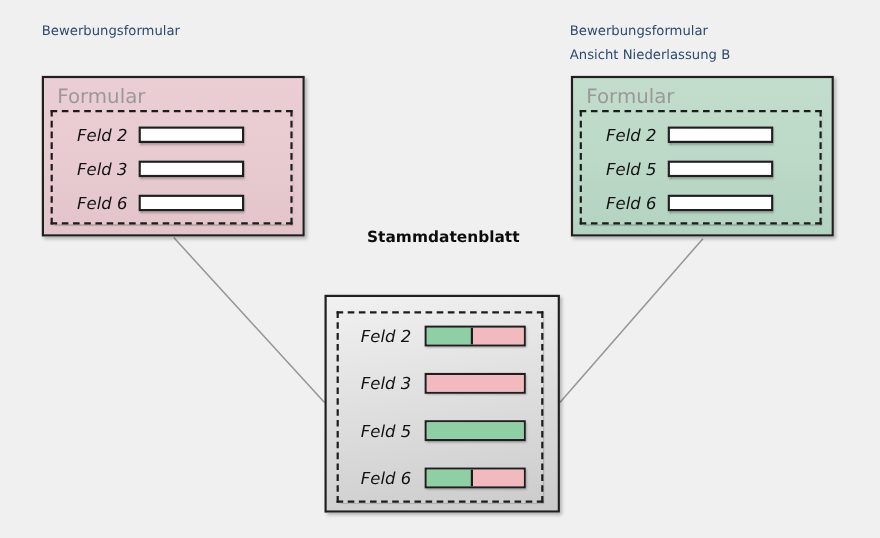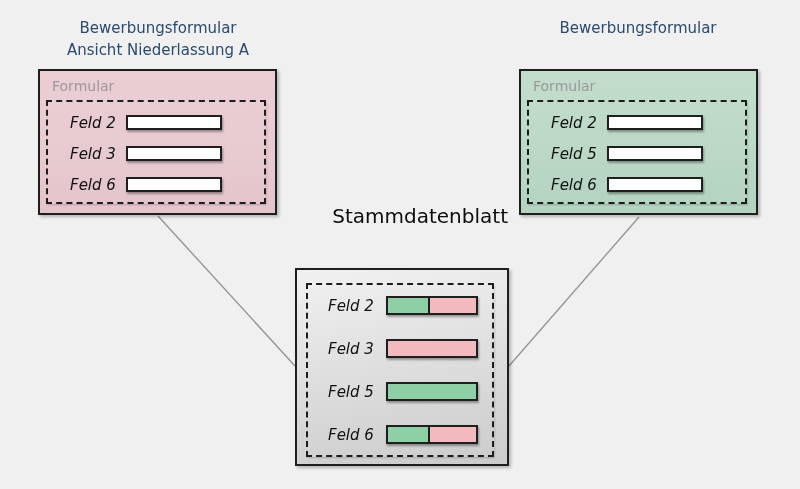--- a/index.html
+++ b/index.html
@@ -29,51 +29,51 @@
     width: 800px; height: 489px;
   }
   .connector {
     stroke: var(--connector);
     stroke-width: 1.4;
   }
   
   .panel-title {
     position: absolute;
     width: 240px;
-    text-align: center;
+    text-align: left;
     color: var(--title-blue);
-    font-size: 15px;
+    font-size: 12px;
     line-height: 22px;
   }
   .title-a { left: 38px;  top: 17px; }
   .title-b { left: 518px; top: 17px; }
   .center-title {
     position: absolute;
     left: 298px; top: 205px;
     width: 210px;
-    text-align: right;
+    text-align: center;
     color: #0d0d0d;
-    font-size: 20px;
-    font-weight: normal;
+    font-size: 14px;
+    font-weight: bold;
     line-height: 22px;
   }
   
   .form-box {
     position: absolute;
     width: 239px;
     height: 146px;
     border: 2px solid var(--ink);
     box-shadow: 2px 2px 3px rgba(0,0,0,0.25);
   }
   .box-a { left: 38px;  top: 69px; background: linear-gradient(180deg, #ebced3, var(--panel-a) 55%, #e2c4ca); }
   .box-b { left: 519px; top: 69px; background: linear-gradient(180deg, #c2ddcc, var(--panel-b) 55%, #b3d3c1); }
   .group-label {
     position: absolute;
     left: 12px; top: 7px;
-    font-size: 14px;
+    font-size: 18px;
     color: var(--group-gray);
   }
   .fieldset {
     position: absolute;
     border: 2px dashed #1c1c1c;
     box-shadow: 1px 1.5px 1.5px rgba(0,0,0,0.15);
     font-style: italic;
   }
   .form-fieldset {
     left: 6px; top: 29px;
@@ -148,21 +148,20 @@
 
 <div class="canvas">
 
   <svg class="connectors">
     <line class="connector" x1="158" y1="216" x2="295" y2="366"></line>
     <line class="connector" x1="639" y1="217" x2="509" y2="366"></line>
   </svg>
 
   <div class="panel-title title-a">
     <div>Bewerbungsformular</div>
-    <div>Ansicht Niederlassung A</div>
   </div>
 
   <div class="form-box box-a">
     <div class="group-label">Formular</div>
     <div class="fieldset form-fieldset">
       <div class="form-row">
         <span class="field-label">Feld 2</span>
         <span class="input-box"></span>
       </div>
       <div class="form-row">
@@ -171,20 +170,21 @@
       </div>
       <div class="form-row">
         <span class="field-label">Feld 6</span>
         <span class="input-box"></span>
       </div>
     </div>
   </div>
 
   <div class="panel-title title-b">
     <div>Bewerbungsformular</div>
+    <div>Ansicht Niederlassung B</div>
   </div>
 
   <div class="form-box box-b">
     <div class="group-label">Formular</div>
     <div class="fieldset form-fieldset">
       <div class="form-row">
         <span class="field-label">Feld 2</span>
         <span class="input-box"></span>
       </div>
       <div class="form-row">

